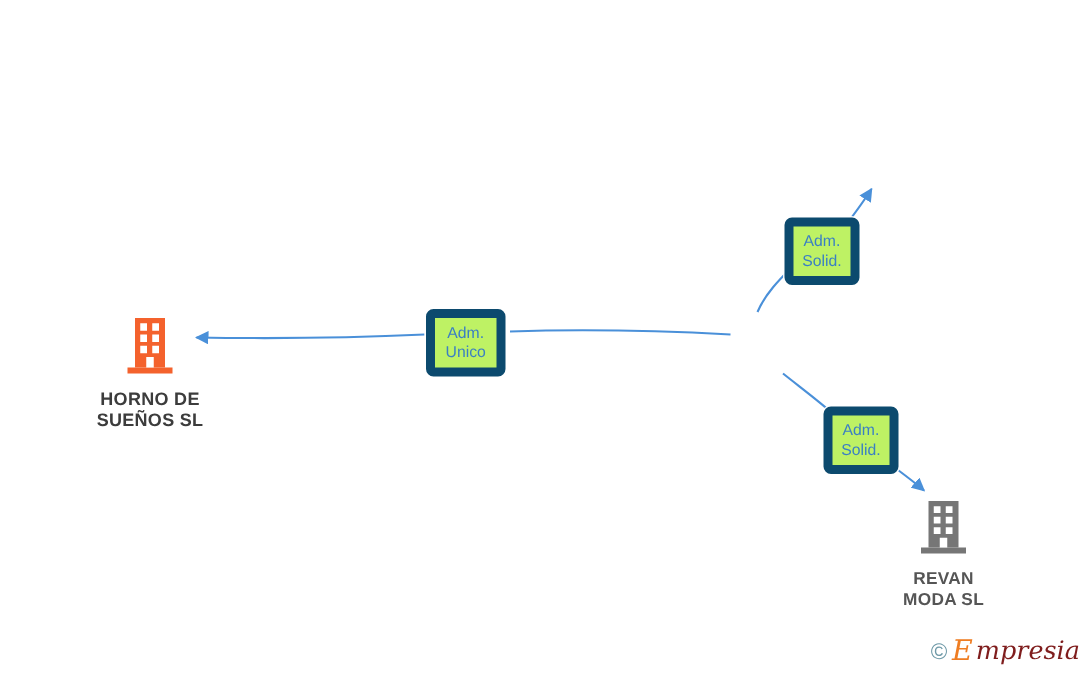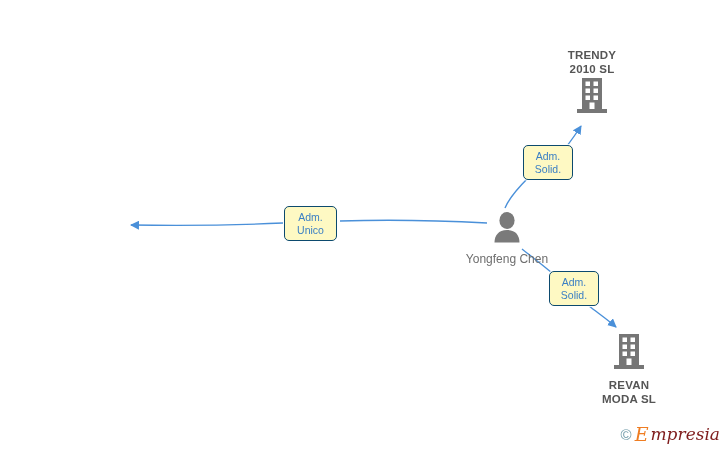--- a/index.html
+++ b/index.html
@@ -58,23 +58,23 @@
   .label-person {
     font-size: 12px;
     font-weight: normal;
     color: #6e6e6e;
   }
 
   
   .edge-label {
     position: absolute;
     box-sizing: border-box;
-    border: 1px solid #0c4a6e;
+    border: 6px solid #0c4a6e;
     border-radius: 5px;
-    background: #fef9c3;
+    background: #bef264;
     color: #3a7fc4;
     font-size: 10.5px;
     line-height: 13px;
     text-align: center;
     padding: 4px 5px 3px 5px;
     white-space: pre-line;
     box-shadow: 0 0 0 1px rgba(255,255,255,0.9);
   }
 
   
@@ -126,48 +126,39 @@
     <path d="M487,223 C 450,221 400,219 340,221" fill="none" stroke="#4a90d9" stroke-width="1.4"></path>
     <path d="M283,223 C 240,225 190,226 131,225" fill="none" stroke="#4a90d9" stroke-width="1.4" marker-end="url(#arrow-generic)"></path>
 
     <path d="M505,208 C 510,196 520,186 528,178" fill="none" stroke="#4a90d9" stroke-width="1.4"></path>
     <path d="M564,150 C 570,142 576,134 581,126" fill="none" stroke="#4a90d9" stroke-width="1.4" marker-end="url(#arrow-generic)"></path>
 
     <path d="M522,249 C 532,257 544,266 552,273" fill="none" stroke="#4a90d9" stroke-width="1.4"></path>
     <path d="M589,306 C 598,313 608,320 616,327" fill="none" stroke="#4a90d9" stroke-width="1.4" marker-end="url(#arrow-generic)"></path>
   </svg>
 
-  <div class="node" style="left:527px; top:44px;">
-    <div class="node-label label-company">TRENDY
-2010 SL</div>
+
+  <div class="node" style="left:35px; top:210px;">
     <span class="node-icon">
-      <svg width="34" height="38" viewBox="0 0 34 38" xmlns="http://www.w3.org/2000/svg">
-        <rect x="7" y="2" width="20" height="31" fill="#767676"></rect>
-        <rect x="2" y="33" width="30" height="4" fill="#767676"></rect>
-        <rect x="10.5" y="5.5" width="4.5" height="4.5" fill="#ffffff"></rect>
-        <rect x="18.5" y="5.5" width="4.5" height="4.5" fill="#ffffff"></rect>
-        <rect x="10.5" y="12.5" width="4.5" height="4.5" fill="#ffffff"></rect>
-        <rect x="18.5" y="12.5" width="4.5" height="4.5" fill="#ffffff"></rect>
-        <rect x="10.5" y="19.5" width="4.5" height="4.5" fill="#ffffff"></rect>
-        <rect x="18.5" y="19.5" width="4.5" height="4.5" fill="#ffffff"></rect>
-        <rect x="14.5" y="26.5" width="5" height="6.5" fill="#ffffff"></rect>
+      <svg width="34" height="40" viewBox="0 0 34 40" xmlns="http://www.w3.org/2000/svg">
+        <rect x="7" y="2" width="20" height="33" fill="#f4622d"></rect>
+        <rect x="2" y="35" width="30" height="4" fill="#f4622d"></rect>
+        <rect x="10.5" y="5.5" width="4.5" height="5" fill="#ffffff"></rect>
+        <rect x="18.5" y="5.5" width="4.5" height="5" fill="#ffffff"></rect>
+        <rect x="10.5" y="13" width="4.5" height="5" fill="#ffffff"></rect>
+        <rect x="18.5" y="13" width="4.5" height="5" fill="#ffffff"></rect>
+        <rect x="10.5" y="20.5" width="4.5" height="5" fill="#ffffff"></rect>
+        <rect x="18.5" y="20.5" width="4.5" height="5" fill="#ffffff"></rect>
+        <rect x="14.5" y="28" width="5" height="7" fill="#ffffff"></rect>
       </svg>
     </span>
+    <div class="node-label label-company-highlight">HORNO DE
+SUEÑOS  SL</div>
   </div>
 
-
-  <div class="node" style="left:442px; top:211px;">
-    <span class="node-icon">
-      <svg width="34" height="33" viewBox="0 0 34 33" xmlns="http://www.w3.org/2000/svg">
-        <ellipse cx="17" cy="9.5" rx="7.6" ry="8.4" fill="#7a7a7a"></ellipse>
-        <path d="M17,19 C 8.5,19 4.5,24.5 4.5,31.5 L29.5,31.5 C 29.5,24.5 25.5,19 17,19 Z" fill="#7a7a7a"></path>
-      </svg>
-    </span>
-    <div class="node-label label-person">Yongfeng Chen</div>
-  </div>
 
   <div class="node" style="left:564px; top:332px;justify-content:flex-end;">
     <span class="node-icon">
       <svg width="34" height="38" viewBox="0 0 34 38" xmlns="http://www.w3.org/2000/svg">
         <rect x="7" y="2" width="20" height="31" fill="#767676"></rect>
         <rect x="2" y="33" width="30" height="4" fill="#767676"></rect>
         <rect x="10.5" y="5.5" width="4.5" height="4.5" fill="#ffffff"></rect>
         <rect x="18.5" y="5.5" width="4.5" height="4.5" fill="#ffffff"></rect>
         <rect x="10.5" y="12.5" width="4.5" height="4.5" fill="#ffffff"></rect>
         <rect x="18.5" y="12.5" width="4.5" height="4.5" fill="#ffffff"></rect>

